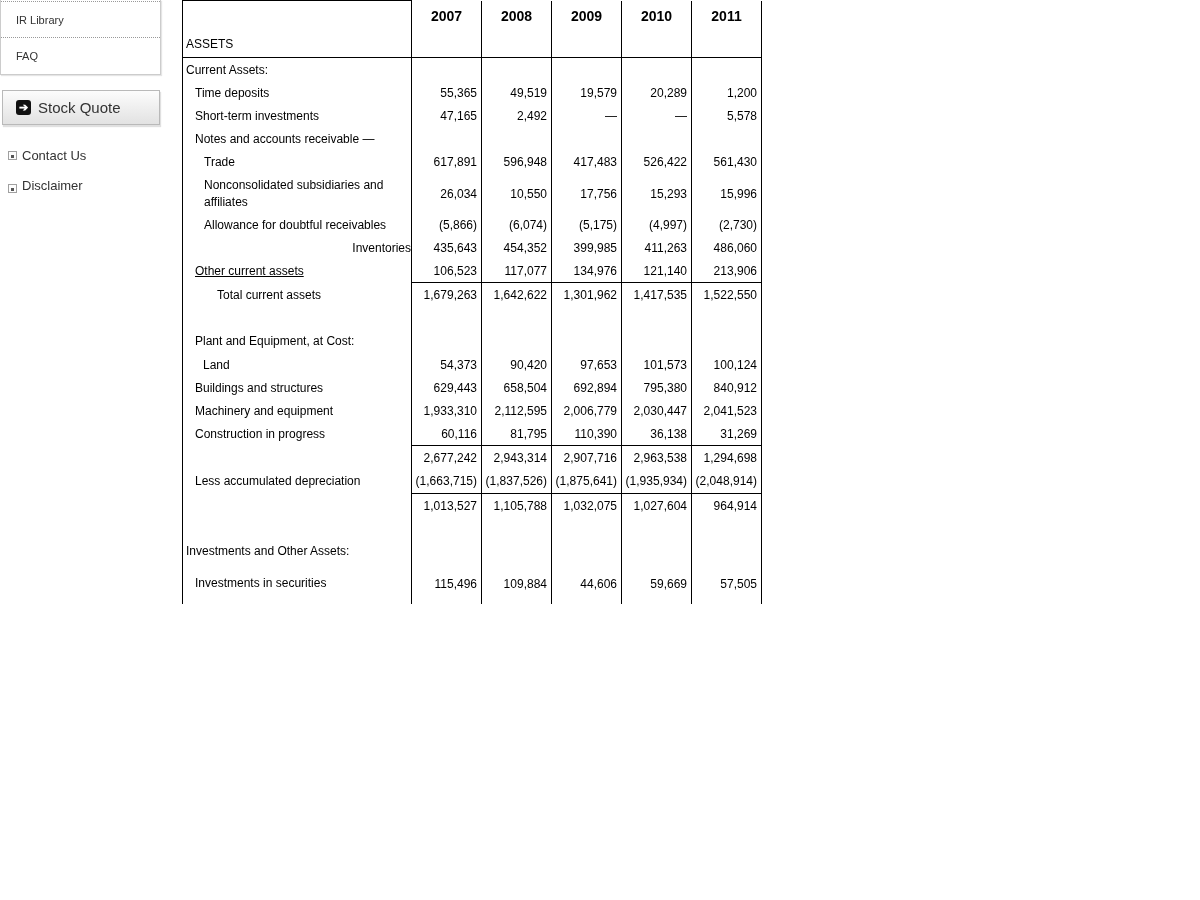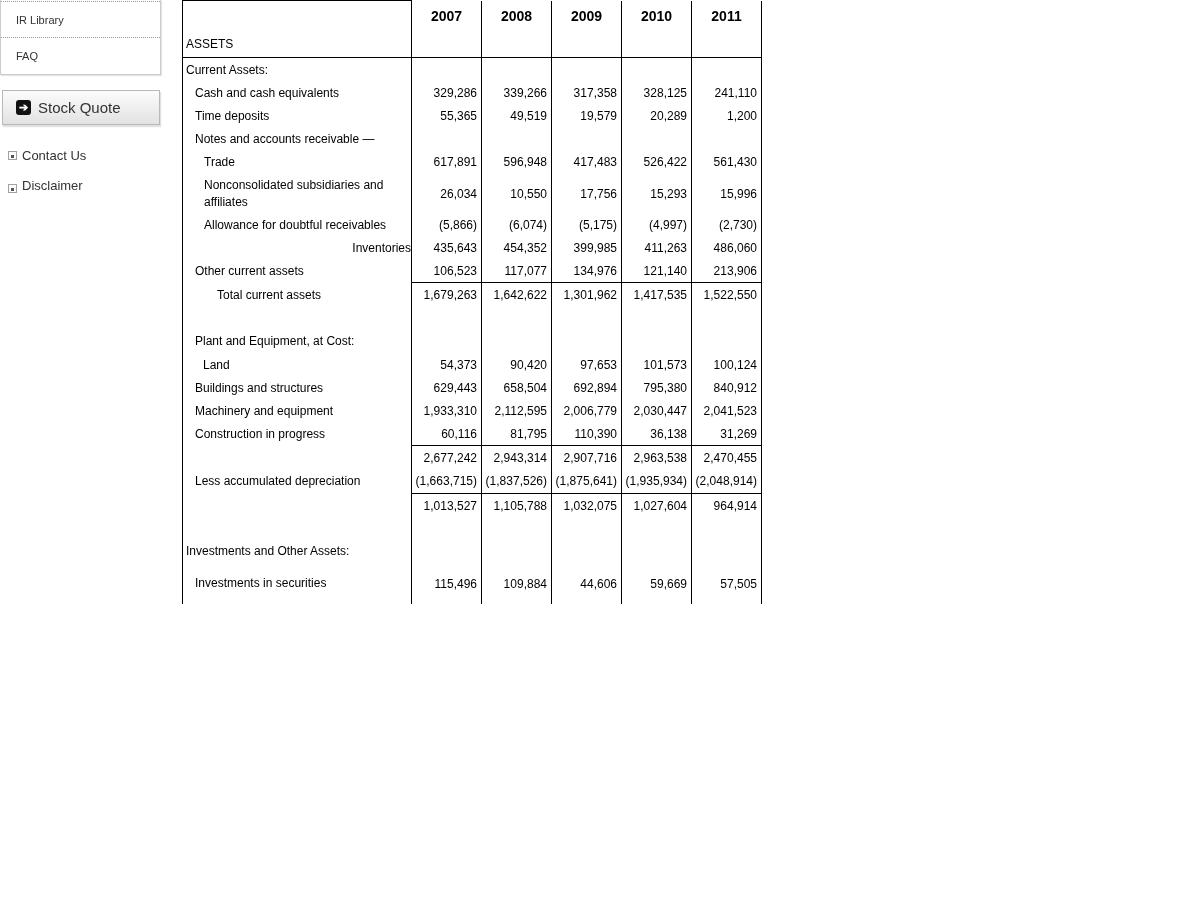--- a/index.html
+++ b/index.html
@@ -121,34 +121,34 @@
     <tbody id="fin-body">
         <tr class="r-section">
           <td class="lbl" style="padding-left: 3px;">Current Assets:</td>
           <td class="val"></td>
           <td class="val"></td>
           <td class="val"></td>
           <td class="val"></td>
           <td class="val lastcol"></td>
         </tr>
         <tr class="r-default">
-          <td class="lbl" style="padding-left: 12px;">Cash and cash equivalents</td>
-          <td class="val">329,286</td>
-          <td class="val">339,266</td>
-          <td class="val">317,358</td>
-          <td class="val">328,125</td>
-          <td class="val lastcol">241,110</td>
-        </tr>
-        <tr class="r-default">
           <td class="lbl" style="padding-left: 12px;">Time deposits</td>
           <td class="val">55,365</td>
           <td class="val">49,519</td>
           <td class="val">19,579</td>
           <td class="val">20,289</td>
           <td class="val lastcol">1,200</td>
+        </tr>
+        <tr class="r-default">
+          <td class="lbl" style="padding-left: 12px;">Short-term investments</td>
+          <td class="val">47,165</td>
+          <td class="val">2,492</td>
+          <td class="val">—</td>
+          <td class="val">—</td>
+          <td class="val lastcol">5,578</td>
         </tr>
         <tr class="r-default">
           <td class="lbl" style="padding-left: 12px;">Notes and accounts receivable —</td>
           <td class="val"></td>
           <td class="val"></td>
           <td class="val"></td>
           <td class="val"></td>
           <td class="val lastcol"></td>
         </tr>
         <tr class="r-default">
@@ -177,21 +177,21 @@
         </tr>
         <tr class="r-default">
           <td class="lbl" style="padding-left: 28px; text-align: right;">Inventories</td>
           <td class="val">435,643</td>
           <td class="val">454,352</td>
           <td class="val">399,985</td>
           <td class="val">411,263</td>
           <td class="val lastcol">486,060</td>
         </tr>
         <tr class="r-default">
-          <td class="lbl" style="padding-left: 12px;">Other current assets</td>
+          <td class="lbl" style="padding-left: 12px; text-decoration: underline;">Other current assets</td>
           <td class="val">106,523</td>
           <td class="val">117,077</td>
           <td class="val">134,976</td>
           <td class="val">121,140</td>
           <td class="val lastcol">213,906</td>
         </tr>
         <tr class="r-total rule-above">
           <td class="lbl" style="padding-left: 34px;">Total current assets</td>
           <td class="val">1,679,263</td>
           <td class="val">1,642,622</td>
@@ -246,21 +246,21 @@
           <td class="val">110,390</td>
           <td class="val">36,138</td>
           <td class="val lastcol">31,269</td>
         </tr>
         <tr class="r-subtotal rule-above">
           <td class="lbl" style="padding-left: 3px;"></td>
           <td class="val">2,677,242</td>
           <td class="val">2,943,314</td>
           <td class="val">2,907,716</td>
           <td class="val">2,963,538</td>
-          <td class="val lastcol">2,470,455</td>
+          <td class="val lastcol">1,294,698</td>
         </tr>
         <tr class="r-subtotal">
           <td class="lbl" style="padding-left: 12px;">Less accumulated depreciation</td>
           <td class="val">(1,663,715)</td>
           <td class="val">(1,837,526)</td>
           <td class="val">(1,875,641)</td>
           <td class="val">(1,935,934)</td>
           <td class="val lastcol">(2,048,914)</td>
         </tr>
         <tr class="r-subtotal rule-above">

